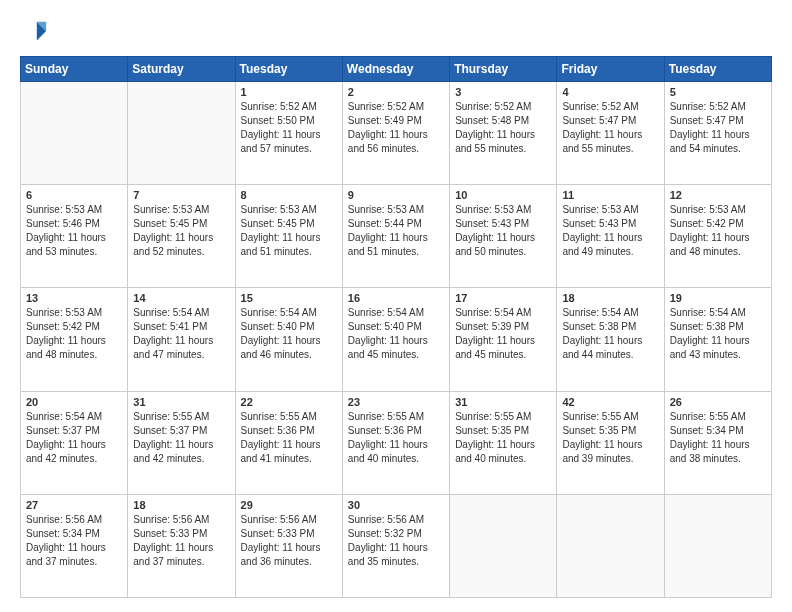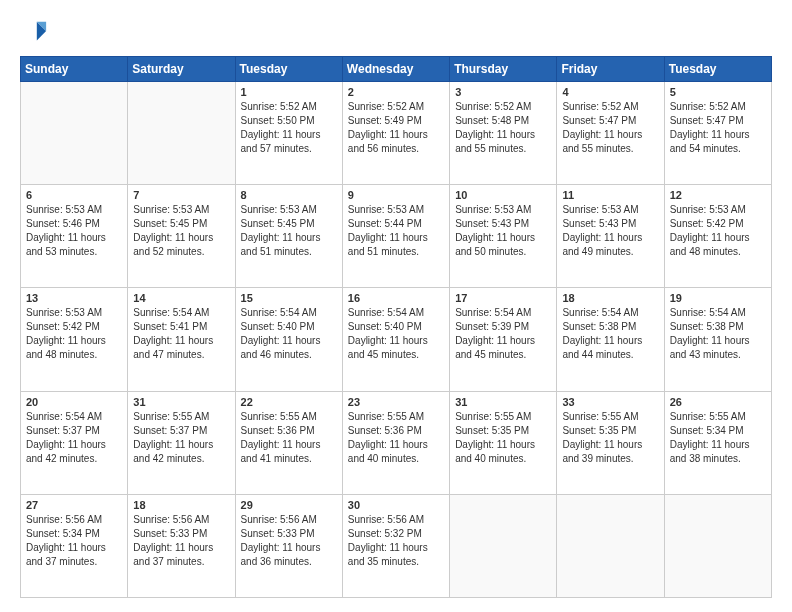--- a/index.html
+++ b/index.html
@@ -303,21 +303,21 @@
 and 40 minutes.</div>
           </td>
           <td>
             <span class="day-num">31</span>
             <div class="day-info" style="white-space: pre-line;">Sunrise: 5:55 AM
 Sunset: 5:35 PM
 Daylight: 11 hours
 and 40 minutes.</div>
           </td>
           <td>
-            <span class="day-num">33</span>
+            <span class="day-num">42</span>
             <div class="day-info" style="white-space: pre-line;">Sunrise: 5:55 AM
 Sunset: 5:35 PM
 Daylight: 11 hours
 and 39 minutes.</div>
           </td>
           <td>
             <span class="day-num">26</span>
             <div class="day-info" style="white-space: pre-line;">Sunrise: 5:55 AM
 Sunset: 5:34 PM
 Daylight: 11 hours

